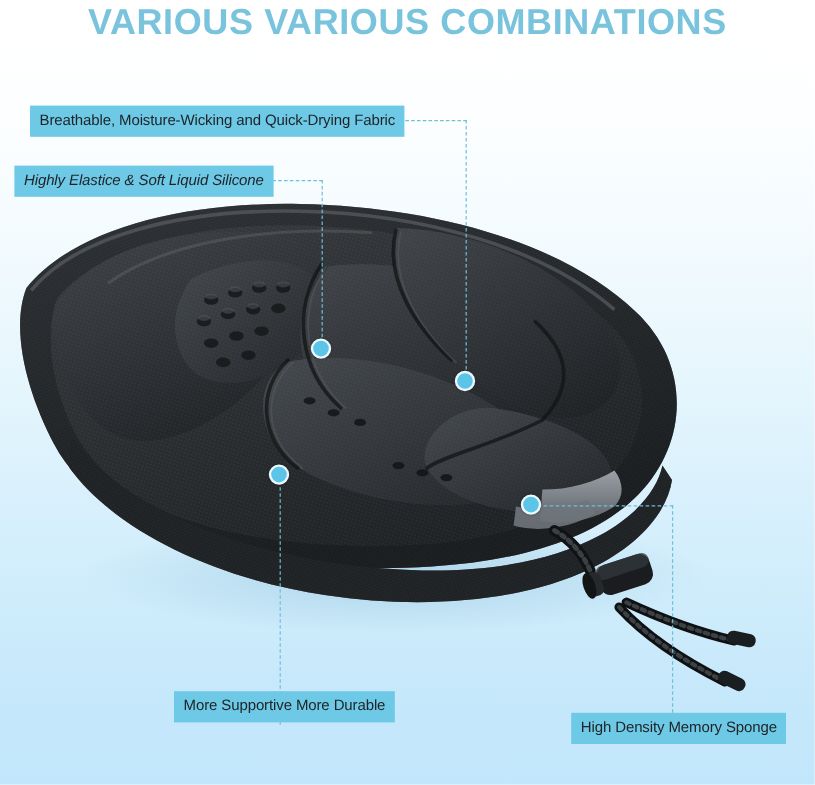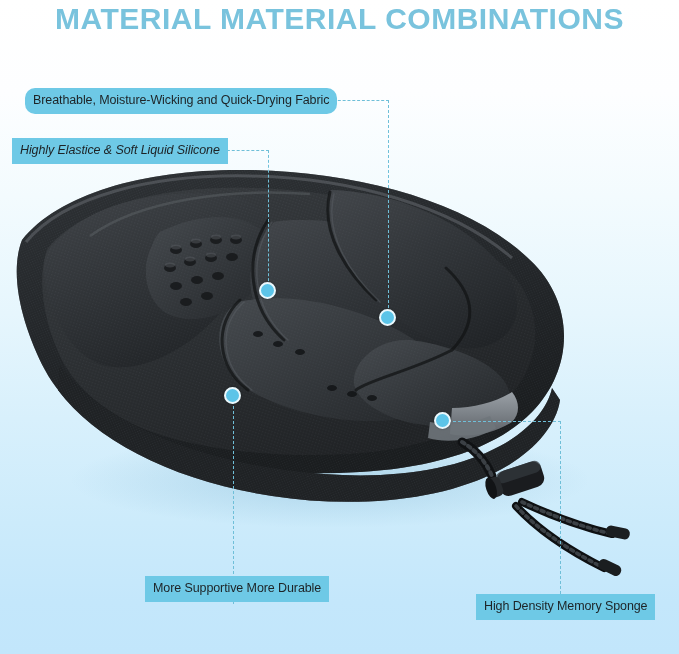--- a/index.html
+++ b/index.html
@@ -84,21 +84,21 @@
     width: 679px;
     height: 430px;
   }
   #product svg { display: block; }
 </style>
 </head>
 <body>
 
 <div id="stage">
 
-  <div id="title">MATERIAL MATERIAL COMBINATIONS</div>
+  <div id="title">VARIOUS VARIOUS COMBINATIONS</div>
 
   <div id="product">
     <svg width="679" height="430" viewBox="0 0 679 430" xmlns="http://www.w3.org/2000/svg">
       <defs>
 
         <pattern id="mesh" width="3" height="3" patternUnits="userSpaceOnUse" patternTransform="rotate(18)">
           <rect width="3" height="3" fill="#2c2f32"></rect>
           <rect width="1.4" height="1.4" fill="#3f4347"></rect>
         </pattern>
         <pattern id="meshFine" width="2.4" height="2.4" patternUnits="userSpaceOnUse" patternTransform="rotate(-22)">
@@ -335,21 +335,21 @@
   <div class="conn conn-v" style="left:233px; top:396px; height:208px;"></div>
 
   <div class="conn conn-h" style="left:443px; top:421px; width:118px;"></div>
   <div class="conn conn-v" style="left:560px; top:421px; height:173px;"></div>
 
   <div class="dot" style="left:379px; top:309px;"></div>
   <div class="dot" style="left:259px; top:282px;"></div>
   <div class="dot" style="left:224px; top:387px;"></div>
   <div class="dot" style="left:434px; top:412px;"></div>
 
-  <div class="label" style="left:25px; top:88px;border-radius:10px;">Breathable, Moisture-Wicking and Quick-Drying Fabric</div>
+  <div class="label" style="left:25px; top:88px;">Breathable, Moisture-Wicking and Quick-Drying Fabric</div>
 
   <div class="label" style="left:12px; top:138px;font-style:italic;">Highly Elastice &amp; Soft Liquid Silicone</div>
 
   <div class="label" style="left:145px; top:576px;">More Supportive More Durable</div>
 
   <div class="label" style="left:476px; top:594px;">High Density Memory Sponge</div>
 
 </div>
 
 </body></html>

